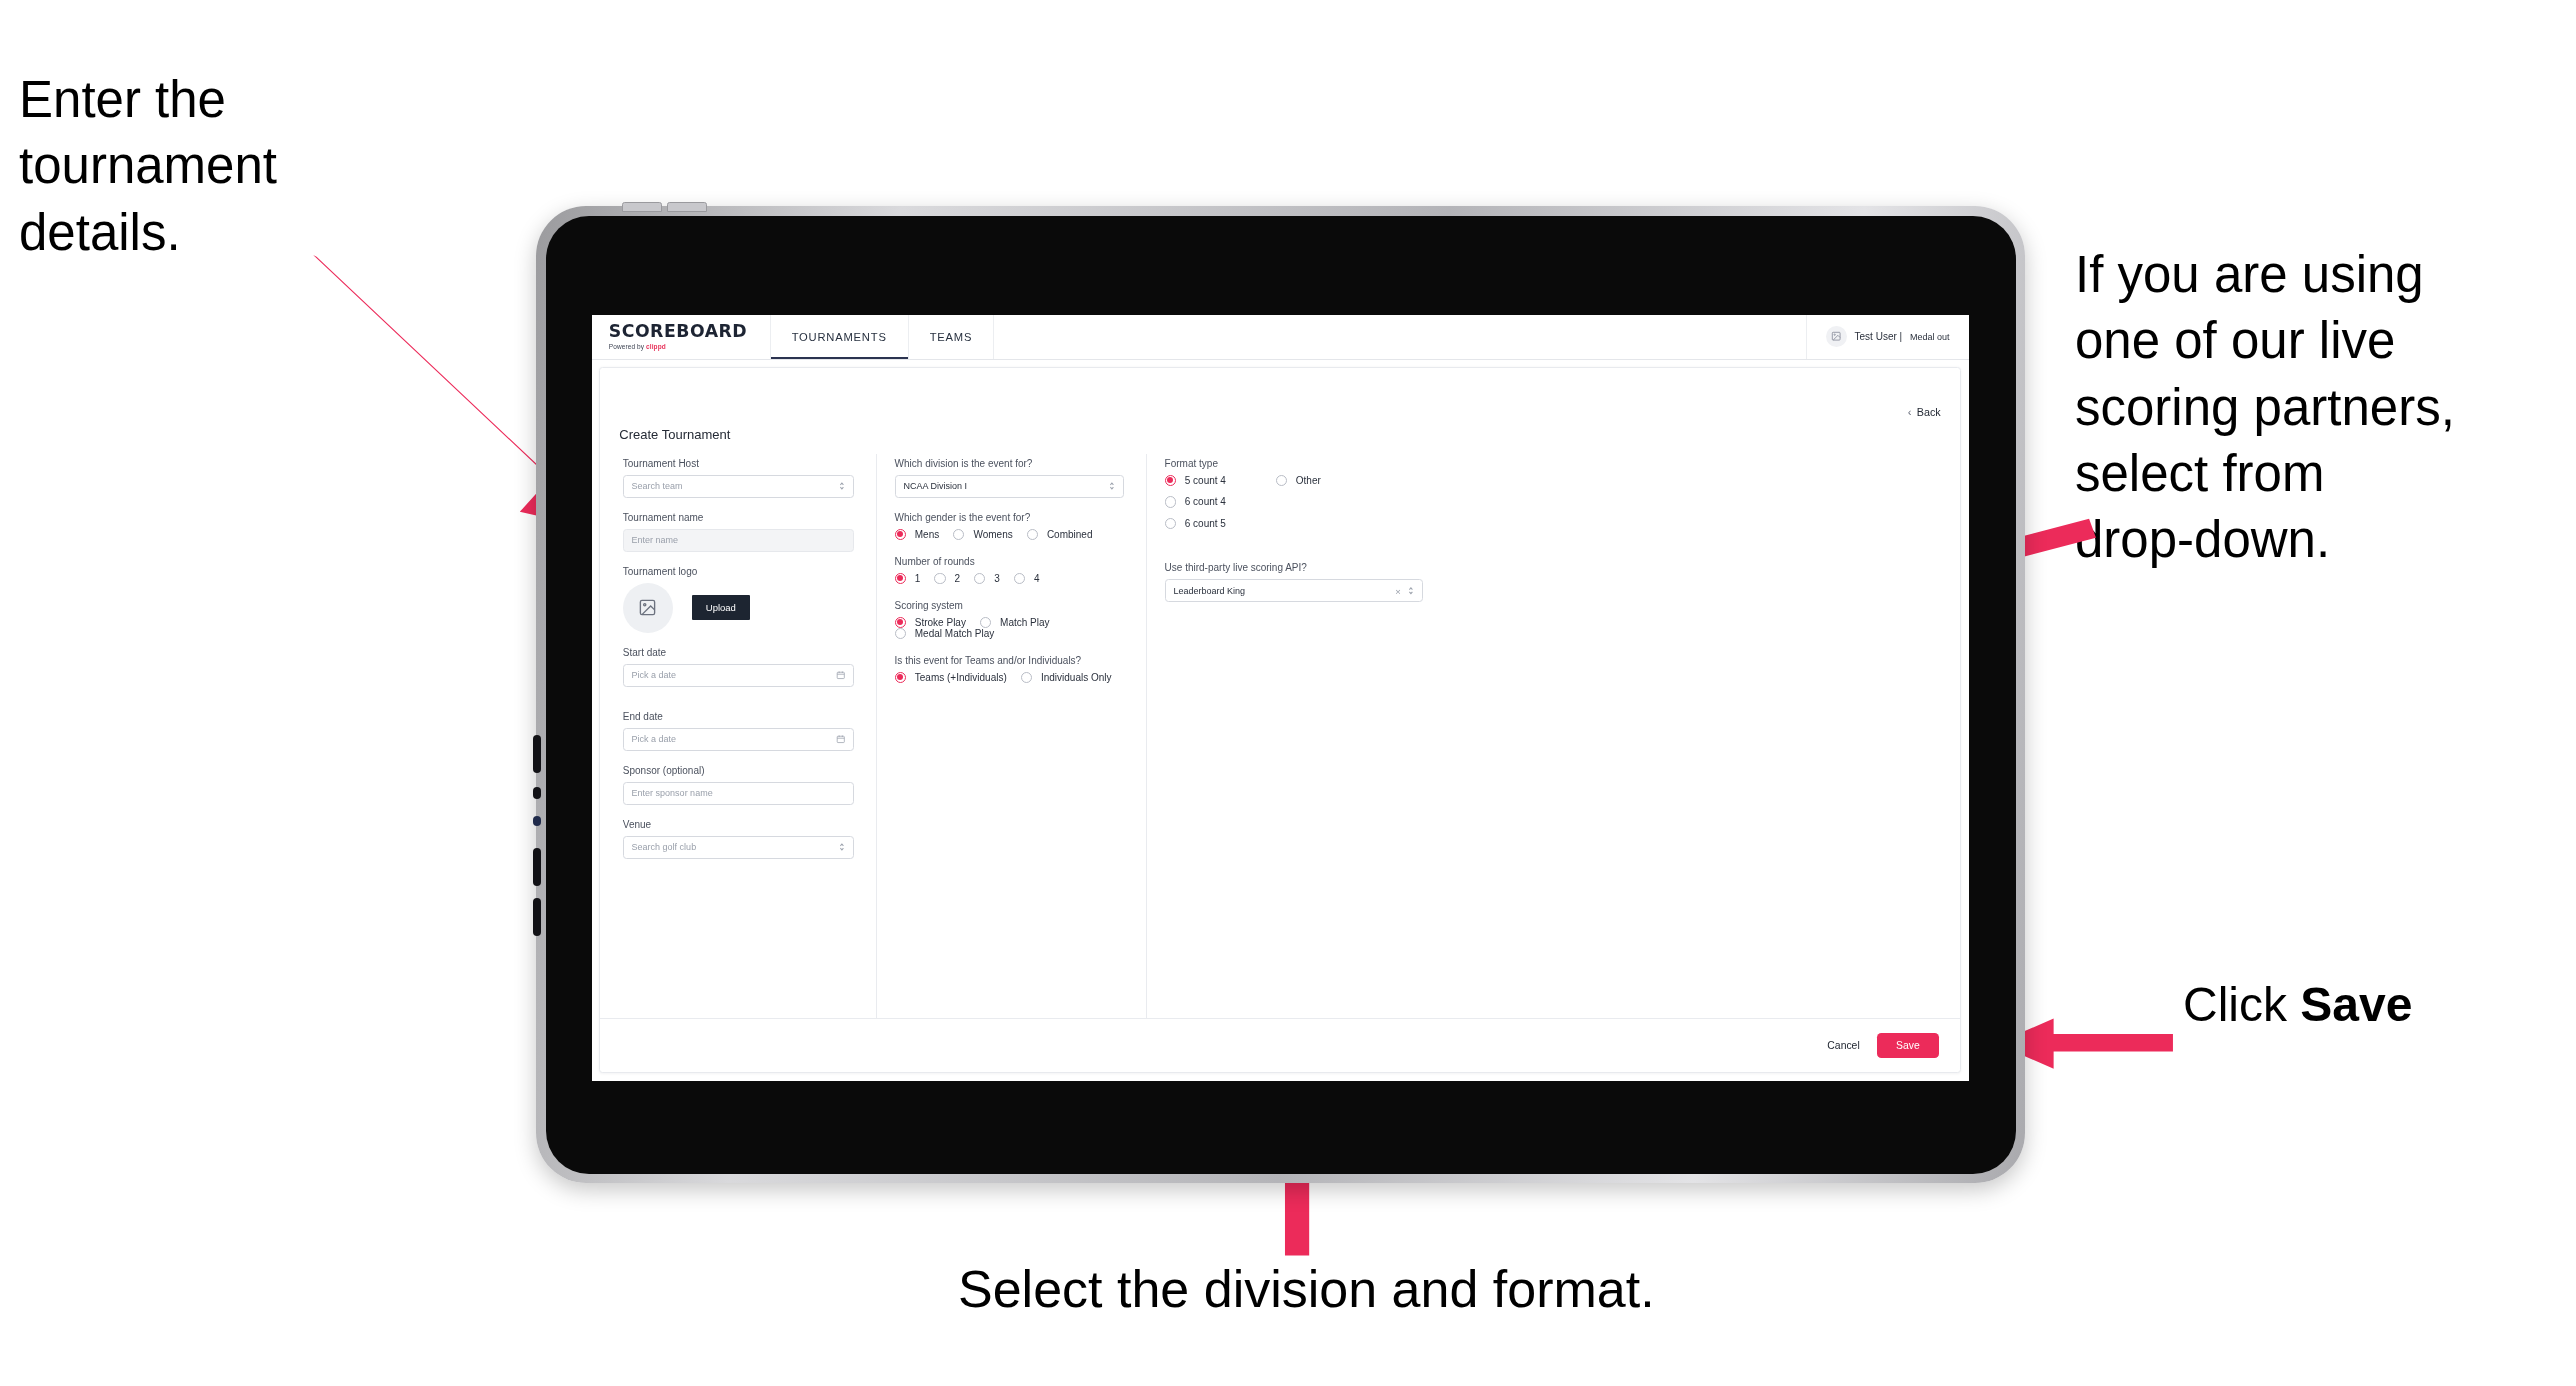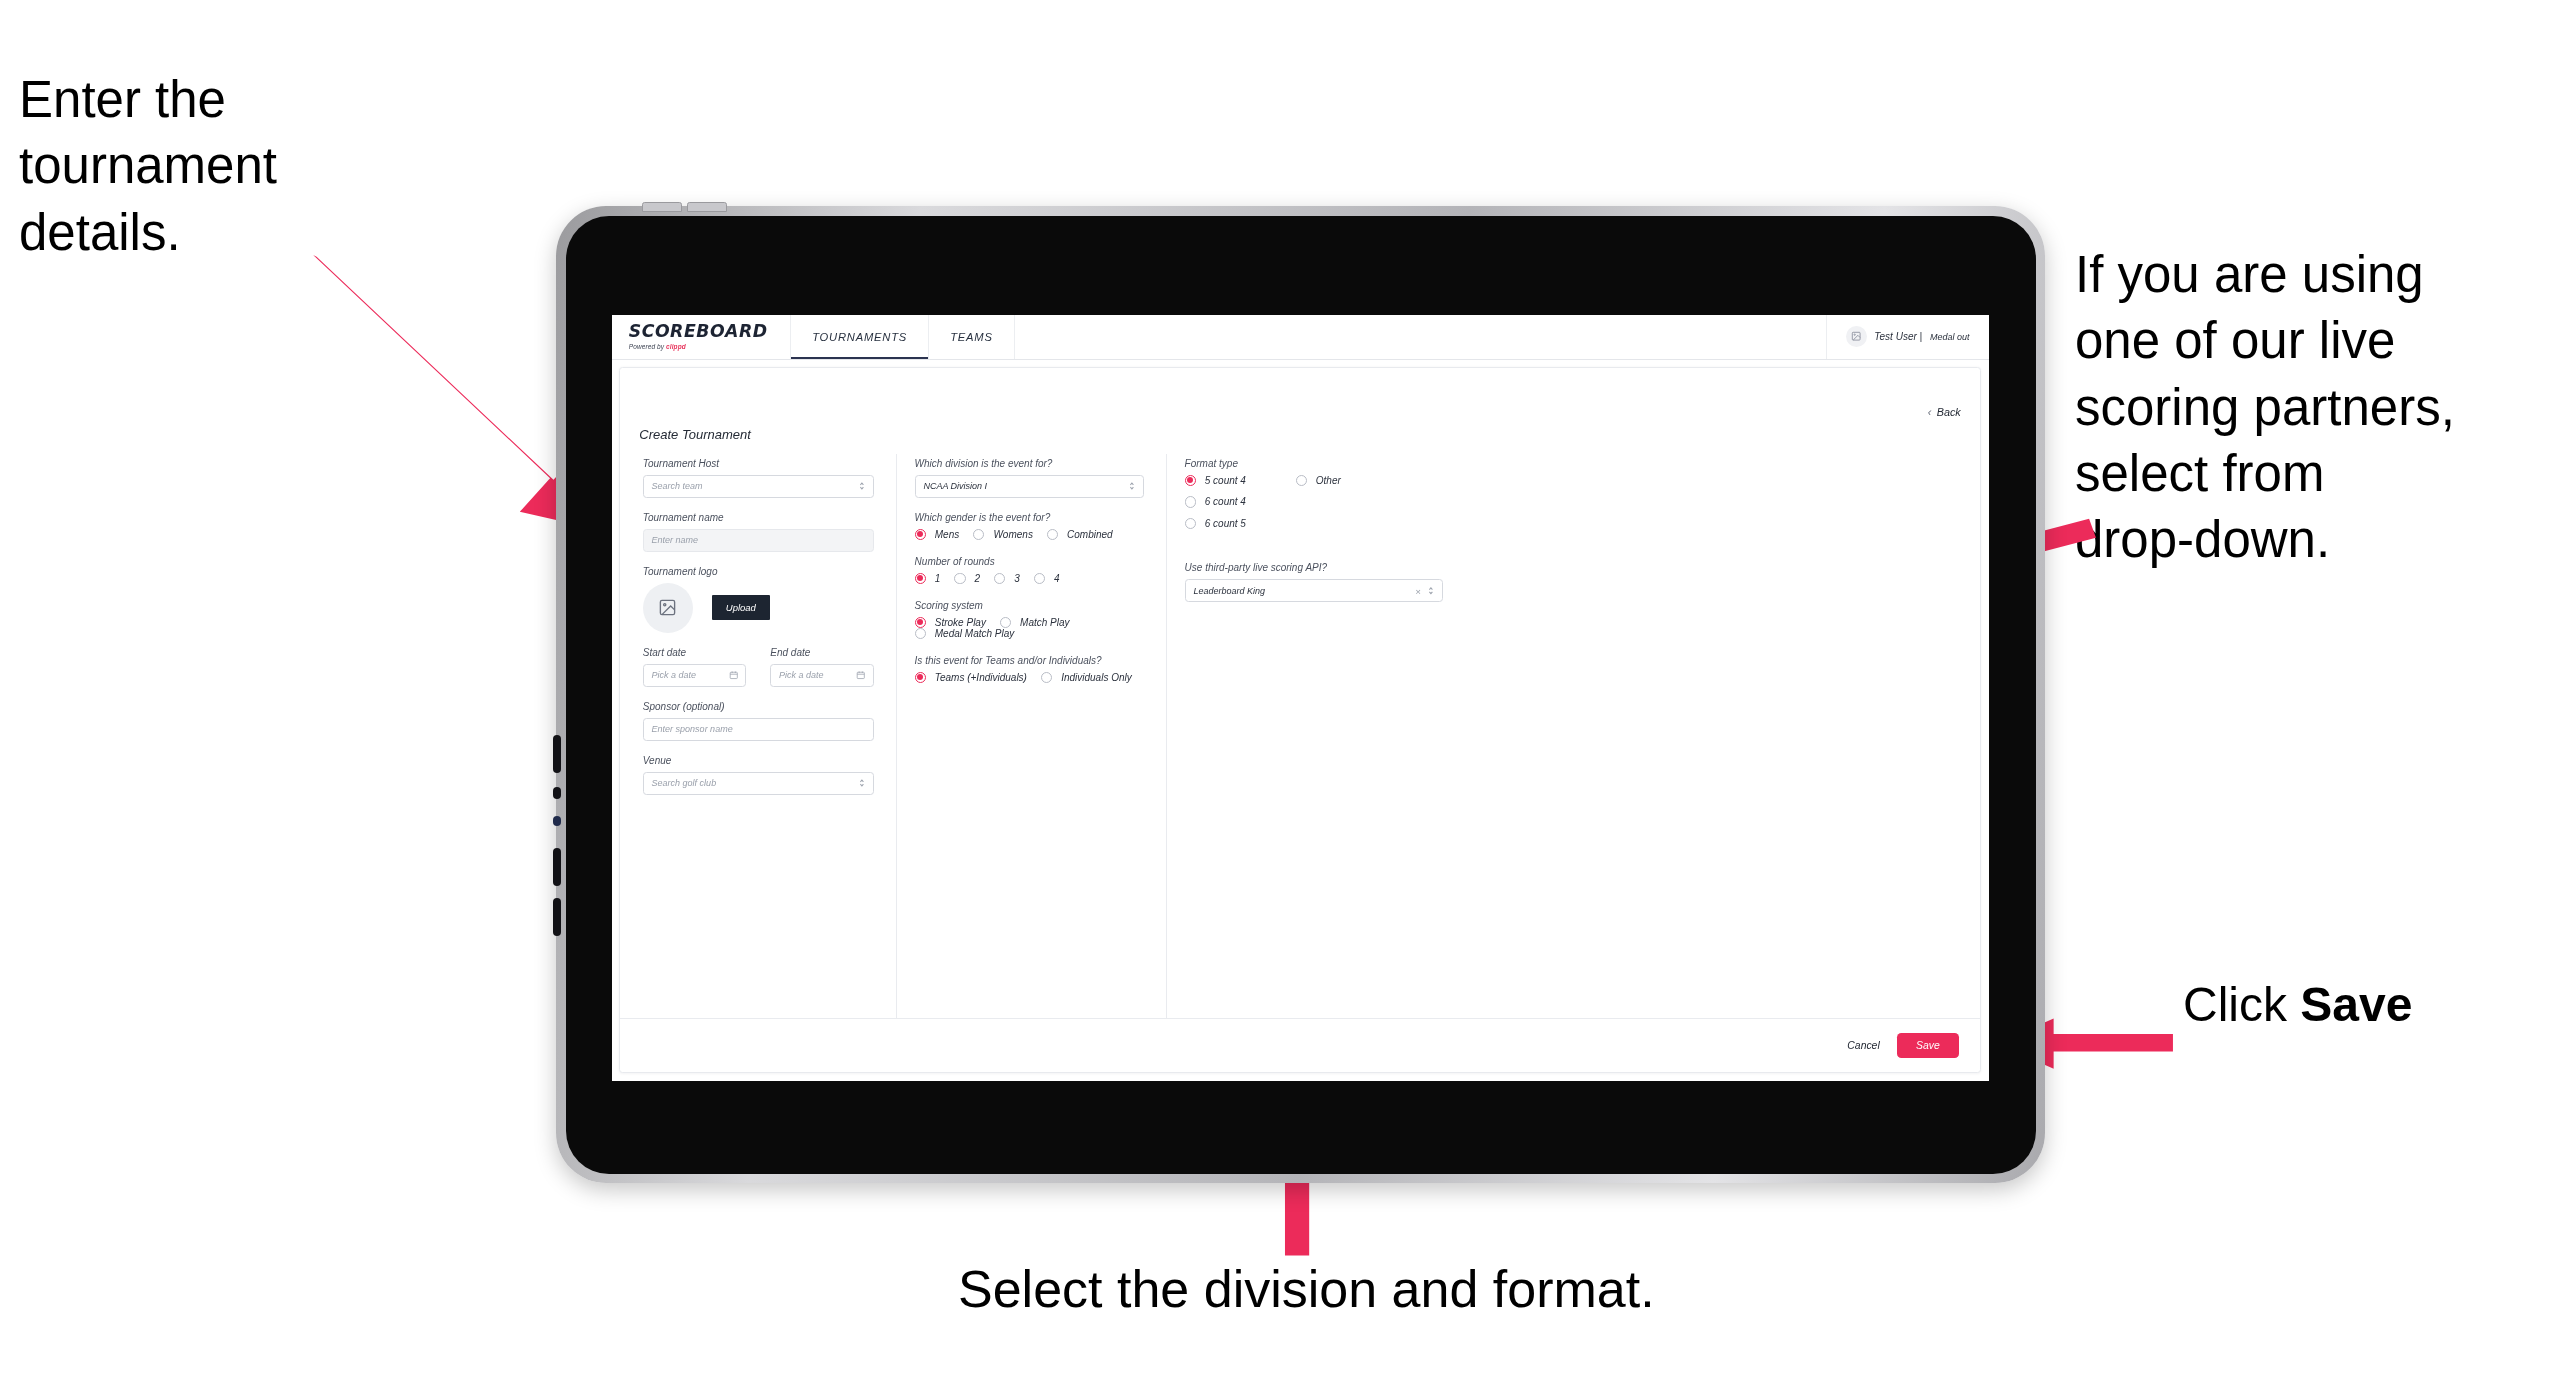--- a/index.html
+++ b/index.html
@@ -24,26 +24,25 @@
   #anno-right  { left: 2075px; top: 242px; width: 502px; font-size: 51px; }
   #anno-bottom { left: 958px; top: 1256px; width: 865px; font-size: 52px; }
   #anno-save   { left: 2183px; top: 974px; width: 372px; font-size: 48px; }
   #anno-save b { font-weight: 700; }
 
   
   #arrows { position: absolute; left: 0; top: 0; width: 2576px; height: 1386px; pointer-events: none; }
 
   
   #tablet {
-    position: absolute; left: 556px; top: 206px;
+    position: absolute; left: 536px; top: 206px;
     width: 1489px; height: 977px;
     background: linear-gradient(100deg,#9b9b9e 0%, #d9d9dc 22%, #b4b4b8 55%, #e3e3e6 80%, #a9a9ad 100%);
     border-radius: 50px;
     box-shadow: 0 7px 22.5px rgba(0,0,0,.22);
-    font-style: italic;
   }
   #tablet-screen {
     position: absolute; left: 9.5px; top: 9.5px;
     width: 1470px; height: 958px;
     background: #0a0a0a;
     border-radius: 43px;
     overflow: hidden;
   }
   .top-btn {
     position: absolute; top: -4.3px;
@@ -175,21 +174,21 @@
     display: flex; align-items: center; justify-content: center;
     color: #6c727f;
   }
   #upload-btn {
     background: #1d2531; color: #fff;
     font-size: 9.5px;
     padding: 7px 14px;
     border-radius: 1px;
     cursor: pointer;
   }
-  #dates-row { display: flex; gap: 24px; }
+  #dates-row { display: flex; gap: 24px; flex-direction: column; }
   #dates-row > div { flex: 1; }
 
   
   .radio-row { display: flex; align-items: center; flex-wrap: wrap; gap: 0 14px; margin-bottom: 1.7px; }
   .radio-item { display: flex; align-items: center; gap: 9px; cursor: pointer; font-size: 10px; color: #2b313d; }
   .rad {
     width: 11.2px; height: 11.2px; border-radius: 50%;
     border: 1.2px solid #b9bdc6; background: #fff;
     display: flex; align-items: center; justify-content: center;
     flex: 0 0 auto;

